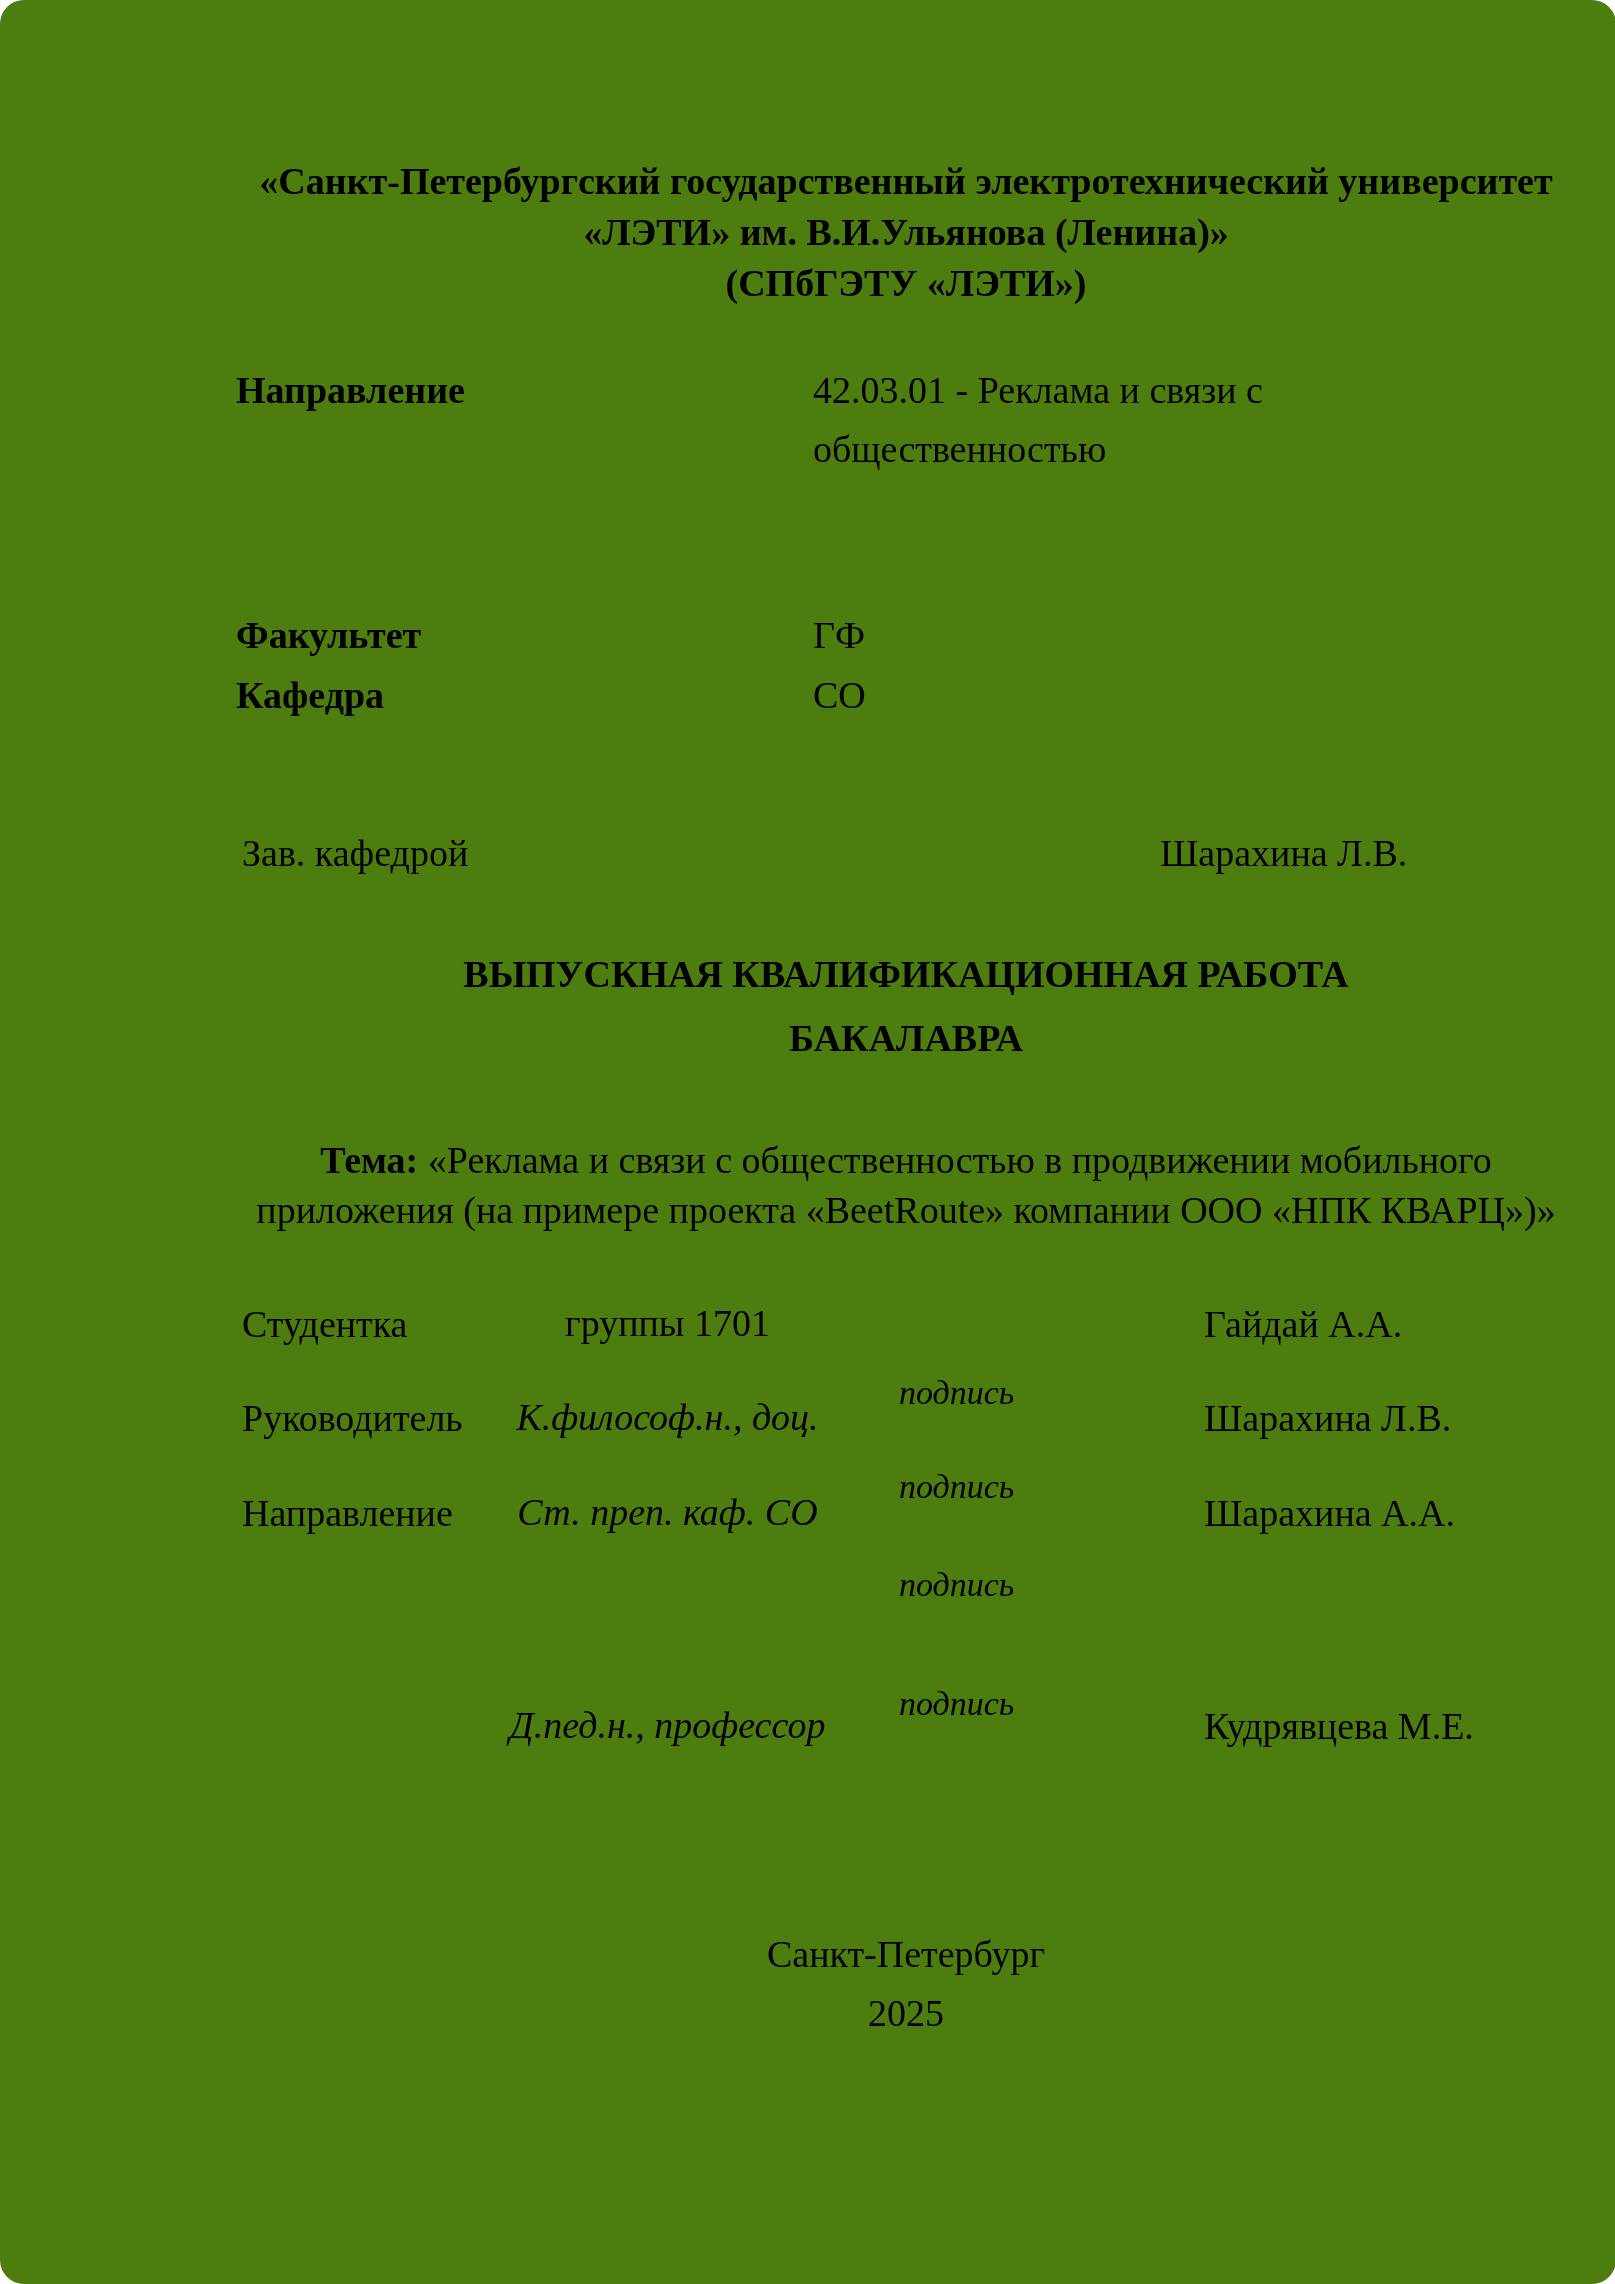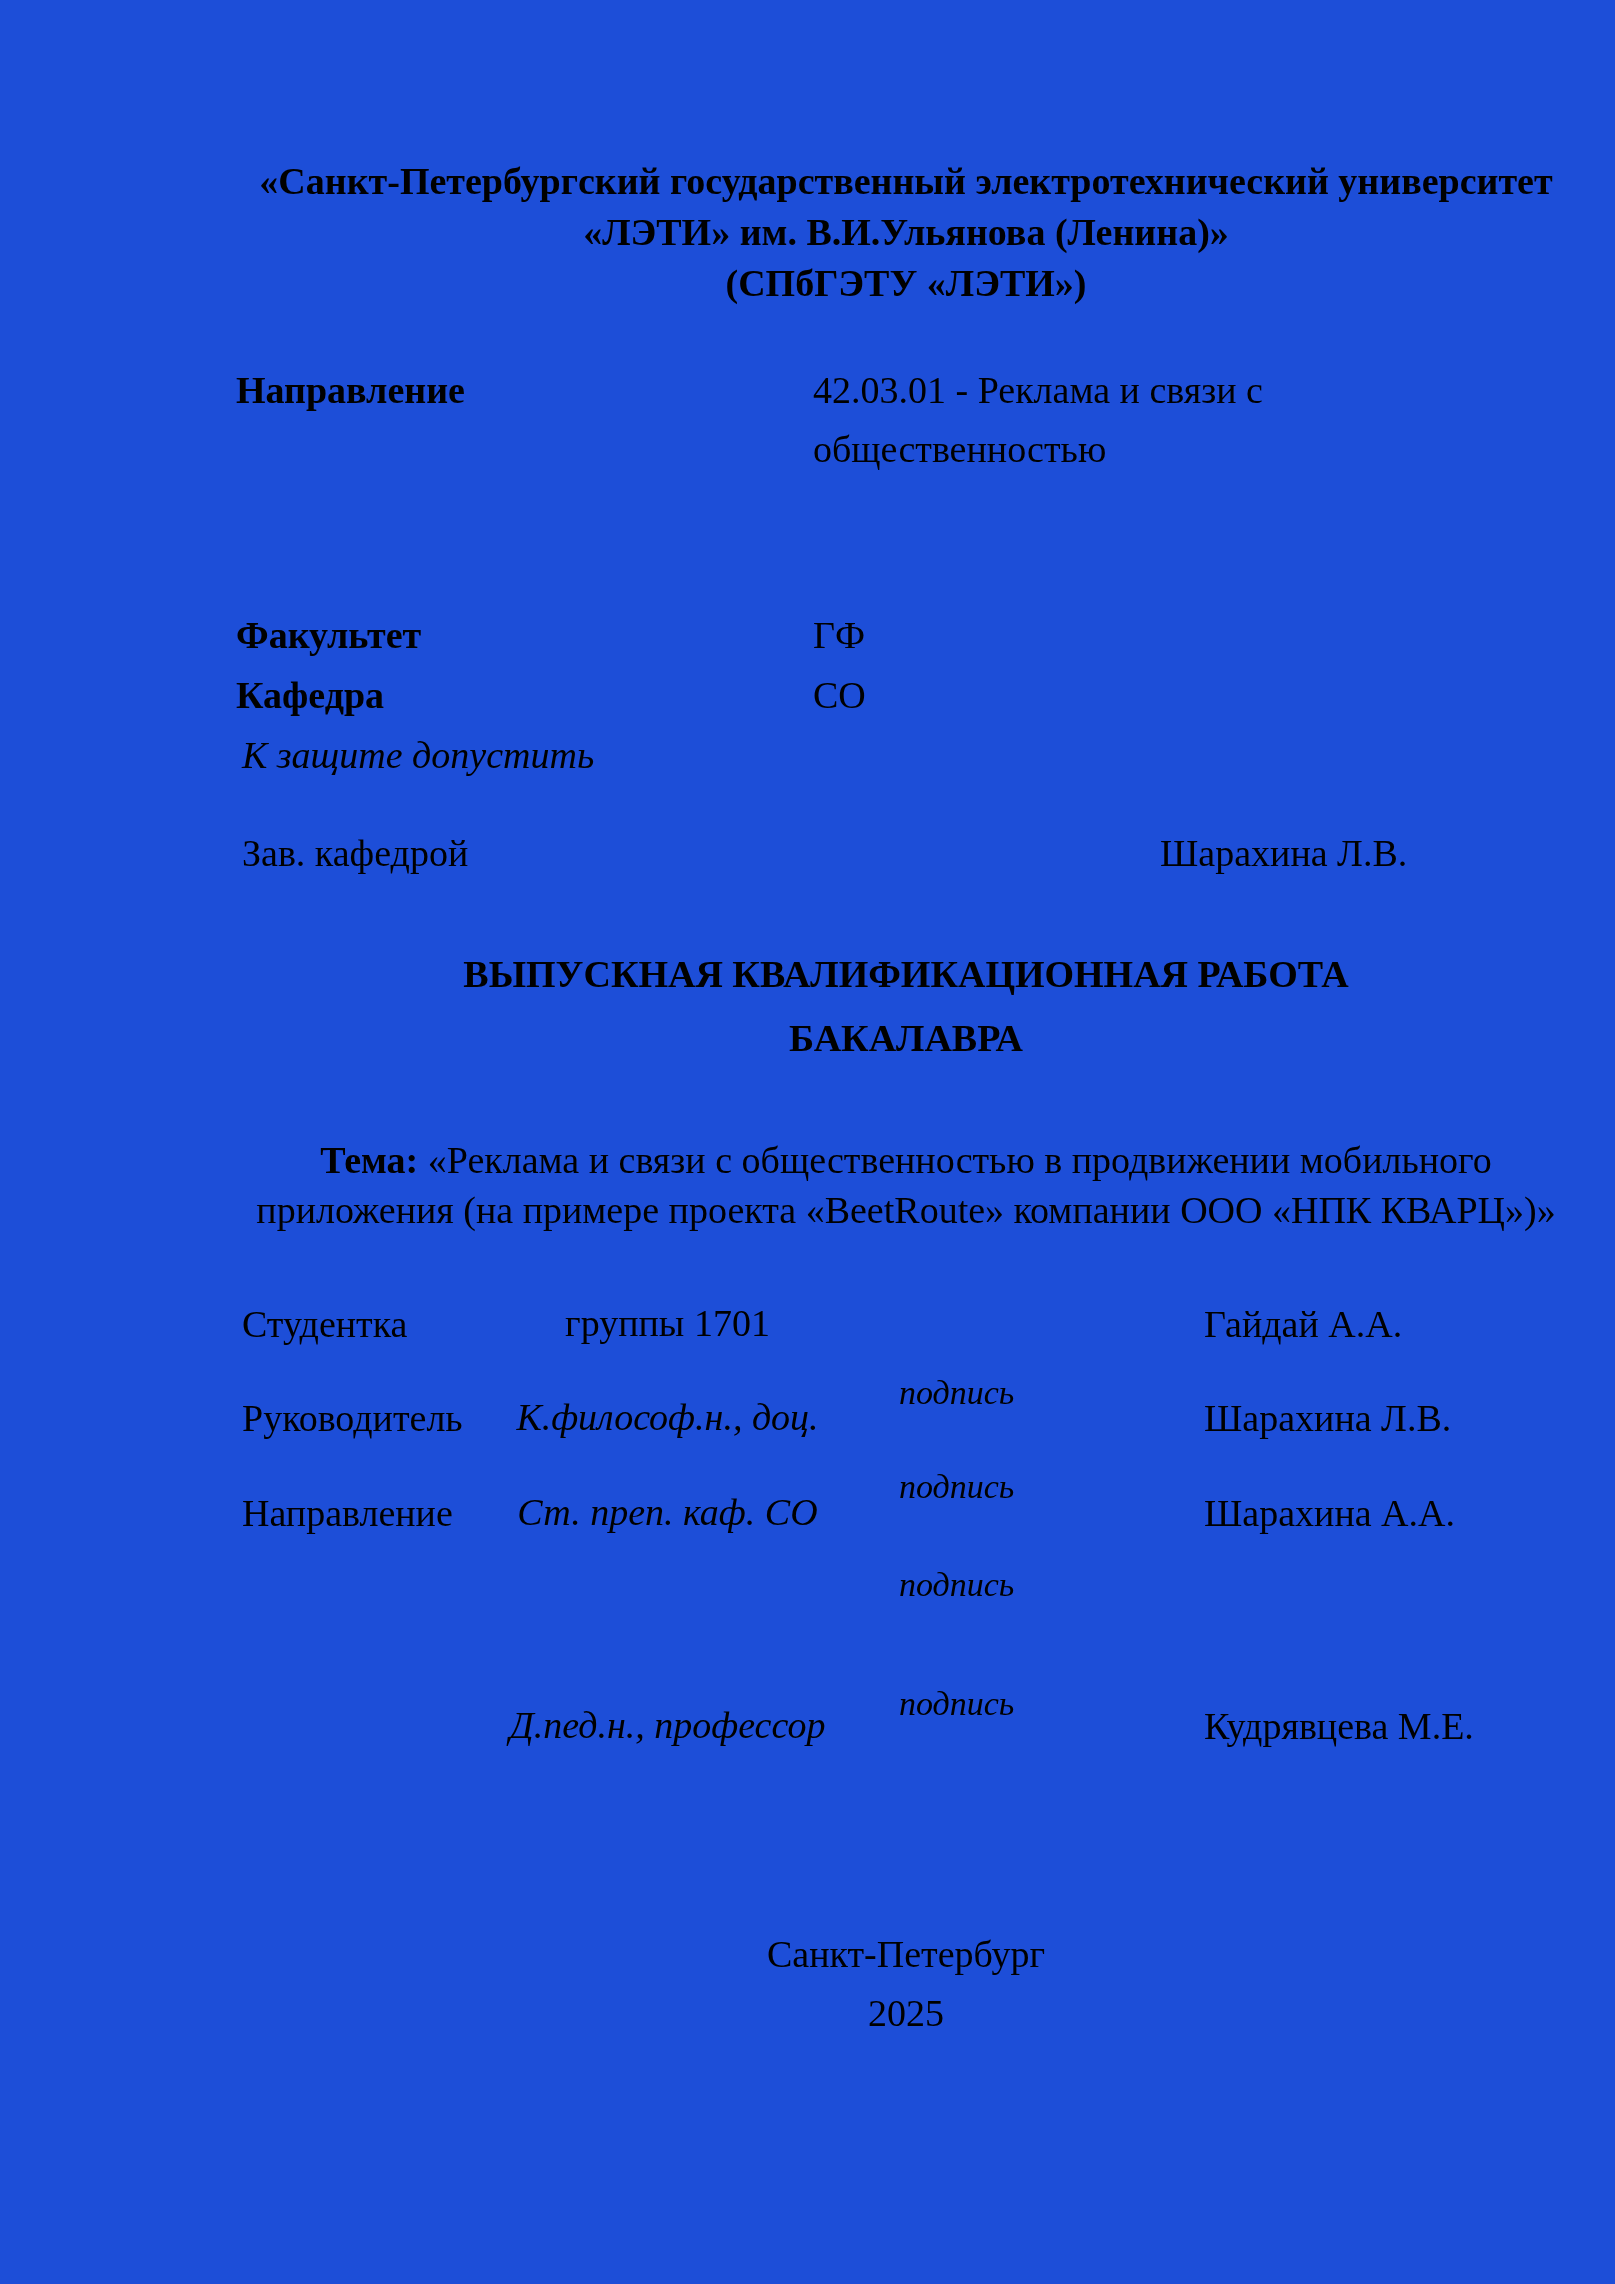--- a/index.html
+++ b/index.html
@@ -1,24 +1,25 @@
 <!DOCTYPE html>
 <html lang="ru" style="font-size:12.5px"><head>
 <meta charset="utf-8">
 <style>
   html,body{margin:0;padding:0;background:#ffffff;}
   .page{
     position:relative;
     width:1616px;
     height:2284px;
-    background:#1d4ed8;
+    background:#4d7c0f;
     color:#000000;
     font-family:"Liberation Serif","DejaVu Serif",serif;
     font-size:38px;
     overflow:hidden;
+    border-radius:24px;
   }
   .b{font-weight:bold;}
   
   .center-block{position:absolute;left:242px;width:1328px;text-align:center;}
   .doc-header{top:156px;line-height:51px;font-weight:bold;}
   .work-title{top:942px;line-height:64px;font-weight:bold;}
   .topic-par{top:1135px;line-height:50px;}
   .footer-block{top:1925px;line-height:59px;}
 
   .req-row{position:absolute;left:0;width:100%;height:59px;}
@@ -57,21 +58,20 @@
   </div>
   <div class="req-row" style="top:606px">
     <span class="req-label">Факультет</span>
     <span class="req-value">ГФ</span>
   </div>
   <div class="req-row" style="top:666px">
     <span class="req-label">Кафедра</span>
     <span class="req-value">СО</span>
   </div>
 
-  <div class="admission">К защите допустить</div>
 
   <div class="dept-row">
     <span class="dept-label">Зав. кафедрой</span>
     <span class="dept-name">Шарахина Л.В.</span>
   </div>
 
   <div class="center-block work-title">
     <div>ВЫПУСКНАЯ КВАЛИФИКАЦИОННАЯ РАБОТА</div>
     <div>БАКАЛАВРА</div>
   </div>

